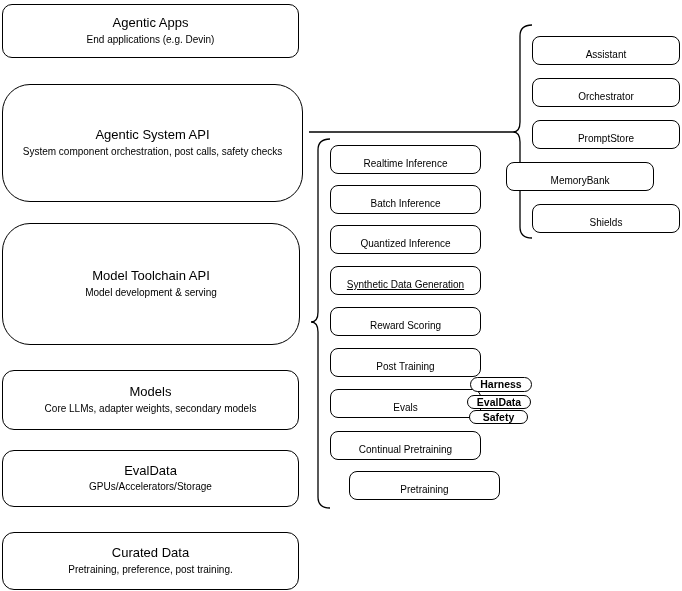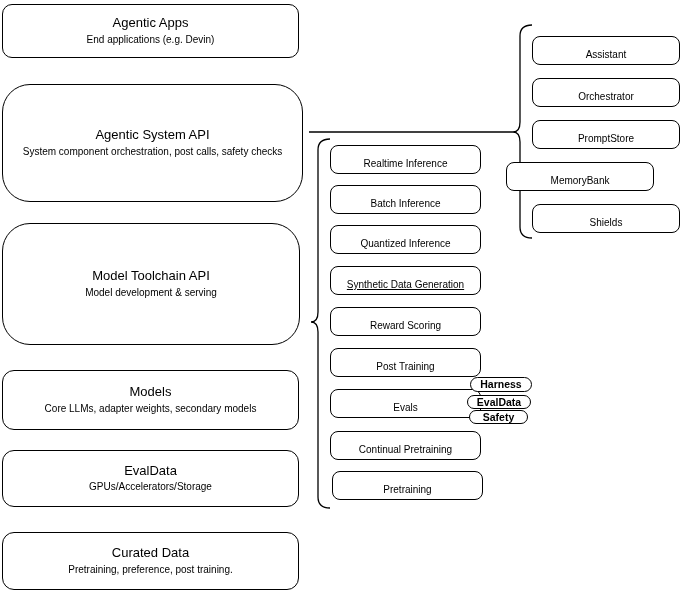--- a/index.html
+++ b/index.html
@@ -115,21 +115,21 @@
   </div>
 
   <div class="box" style="left:330px; top:389px; width:151px; height:29px; border-radius:8px;">
     <div class="item-label">Evals</div>
   </div>
 
   <div class="box" style="left:330px; top:431px; width:151px; height:29px; border-radius:8px;">
     <div class="item-label">Continual Pretraining</div>
   </div>
 
-  <div class="box" style="left:332px; top:471px; width:151px; height:29px; border-radius:8px;">
+  <div class="box" style="left:349px; top:471px; width:151px; height:29px; border-radius:8px;">
     <div class="item-label">Pretraining</div>
   </div>
 
   <div class="pill" style="left:470px; top:377px; width:62px; height:15px;">
     <span>Harness</span>
   </div>
   <div class="pill" style="left:467px; top:395px; width:64px; height:14px;">
     <span>EvalData</span>
   </div>
   <div class="pill" style="left:469px; top:410px; width:59px; height:14px;">

